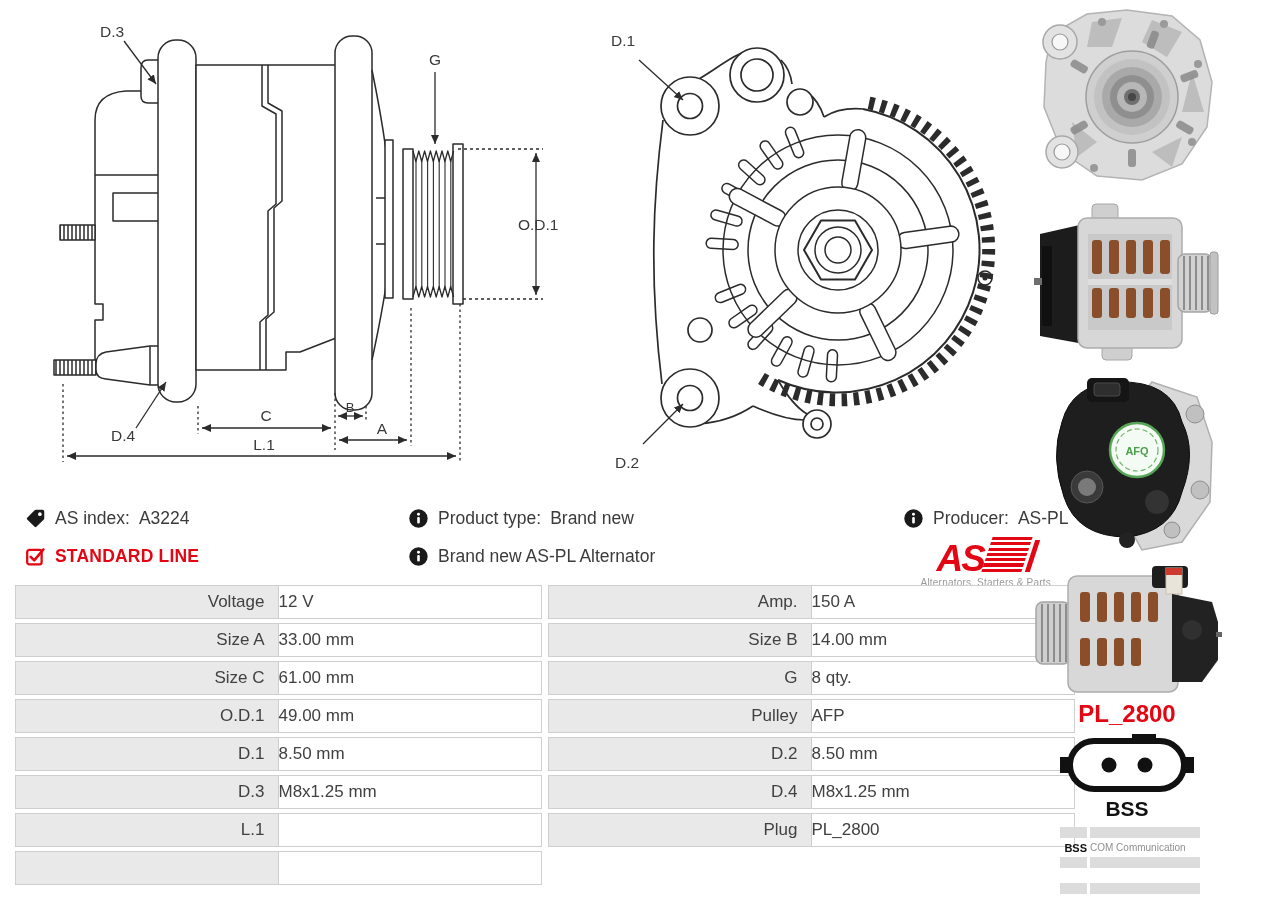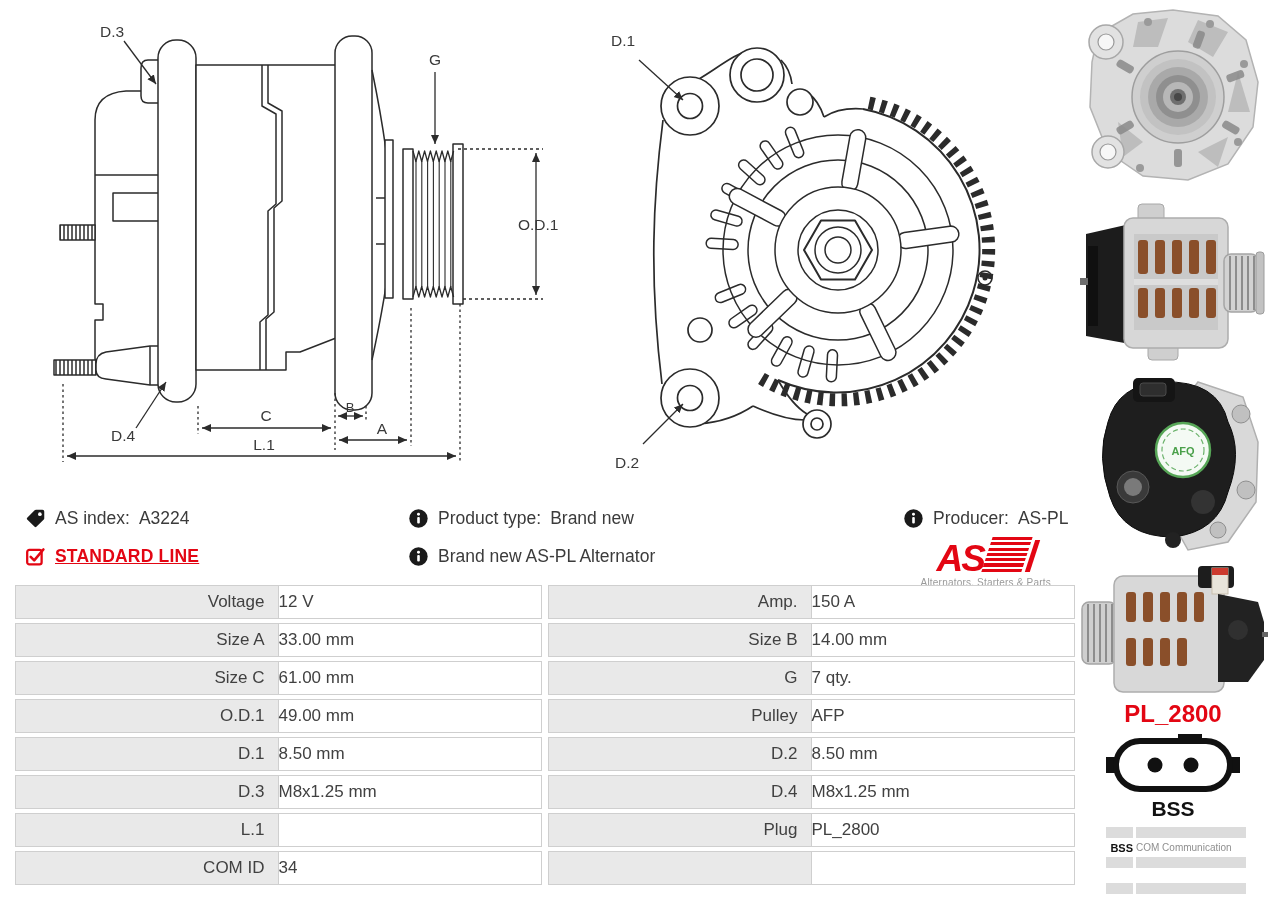--- a/index.html
+++ b/index.html
@@ -9,40 +9,40 @@
 
   
   .drawing{position:absolute;}
   #side-view{left:38px;top:8px;}
   #front-view{left:595px;top:18px;}
 
   
   .info-col{position:absolute;display:flex;flex-direction:column;gap:17px;}
   .info-line{display:flex;align-items:center;gap:9px;font-size:17.5px;color:#3b3b3b;white-space:nowrap;}
   .info-line .b{font-weight:400;}
-  .red-line{color:#e30613;font-weight:700;letter-spacing:0.2px;text-decoration:underline;}
+  .red-line{color:#e30613;font-weight:700;letter-spacing:0.2px;}
   .icon16{width:21px;height:21px;flex:0 0 auto;}
 
   
   .aspl-logo{display:flex;flex-direction:column;align-items:center;margin-top:2px;}
   .aspl-mark{display:flex;align-items:flex-end;gap:3px;}
   .aspl-as{font-size:37px;font-weight:700;font-style:italic;color:#e30613;line-height:0.8;letter-spacing:-2px;}
   .aspl-stripes{display:flex;flex-direction:column;gap:2.2px;transform:skewX(-18deg);margin-bottom:2px;}
   .aspl-stripes i{display:block;width:40px;height:3.1px;background:#e30613;}
   .aspl-bar{width:5px;height:32px;background:#e30613;transform:skewX(-18deg);margin-bottom:2px;}
   .aspl-tagline{font-size:10px;color:#9a9a9a;margin-top:3px;letter-spacing:0.2px;white-space:nowrap;}
 
   
   .spec{position:absolute;left:15px;top:585px;width:1060px;display:grid;grid-template-columns:527px 527px;column-gap:6px;row-gap:4px;}
   .pair{display:flex;height:34px;border:1px solid #cfcfcf;box-sizing:border-box;background:#fff;}
   .pair .lab{width:50%;background:#e9e9e9;border-right:1px solid #cfcfcf;text-align:right;padding-right:13px;box-sizing:border-box;line-height:32px;font-size:17px;color:#414141;}
   .pair .val{width:50%;text-align:left;padding-right:13px;box-sizing:border-box;line-height:32px;font-size:17px;color:#414141;}
 
   
-  .gallery{position:absolute;left:1075px;top:0;width:196px;height:710px;}
+  .gallery{position:absolute;left:1029px;top:0;width:196px;height:710px;}
   .photo{position:absolute;left:0;width:196px;display:flex;justify-content:center;}
   .plug-name{position:absolute;left:0;top:700px;width:196px;text-align:center;font-size:24px;font-weight:700;color:#e30613;}
   .plug-svg{position:absolute;left:23px;top:733px;}
   .plug-type{position:absolute;left:0;top:797px;width:196px;text-align:center;font-size:21px;font-weight:700;color:#111;}
   .pin-table{position:absolute;left:31px;top:827px;width:140px;display:flex;flex-direction:column;gap:2.5px;}
   .pin-row{display:flex;gap:3px;align-items:center;}
   .pin-row--empty .cl{width:27px;height:11px;background:#dcdcdc;}
   .pin-row--empty .cr{flex:1;height:11px;background:#dcdcdc;}
   .pin-row--text{padding:1px 0;}
   .pin-row--text .cl{width:27px;text-align:right;font-size:11px;font-weight:700;color:#111;}
@@ -306,21 +306,21 @@
     <div class="pair">
         <div class="lab">Size B</div>
         <div class="val">14.00 mm</div>
       </div>
     <div class="pair">
         <div class="lab">Size C</div>
         <div class="val">61.00 mm</div>
       </div>
     <div class="pair">
         <div class="lab">G</div>
-        <div class="val">7 qty.</div>
+        <div class="val">8 qty.</div>
       </div>
     <div class="pair">
         <div class="lab">O.D.1</div>
         <div class="val">49.00 mm</div>
       </div>
     <div class="pair">
         <div class="lab">Pulley</div>
         <div class="val">AFP</div>
       </div>
     <div class="pair">
@@ -338,24 +338,20 @@
     <div class="pair">
         <div class="lab">D.4</div>
         <div class="val">M8x1.25 mm</div>
       </div>
     <div class="pair">
         <div class="lab">L.1</div>
       </div>
     <div class="pair">
         <div class="lab">Plug</div>
         <div class="val">PL_2800</div>
-      </div>
-    <div class="pair">
-        <div class="lab">COM ID</div>
-        <div class="val">34</div>
       </div>
     <div class="pair">
         <div class="lab"></div>
         <div class="val"></div>
       </div>
   </div>
 
   <div class="gallery">
 
     <div class="photo" style="top:2px;">

